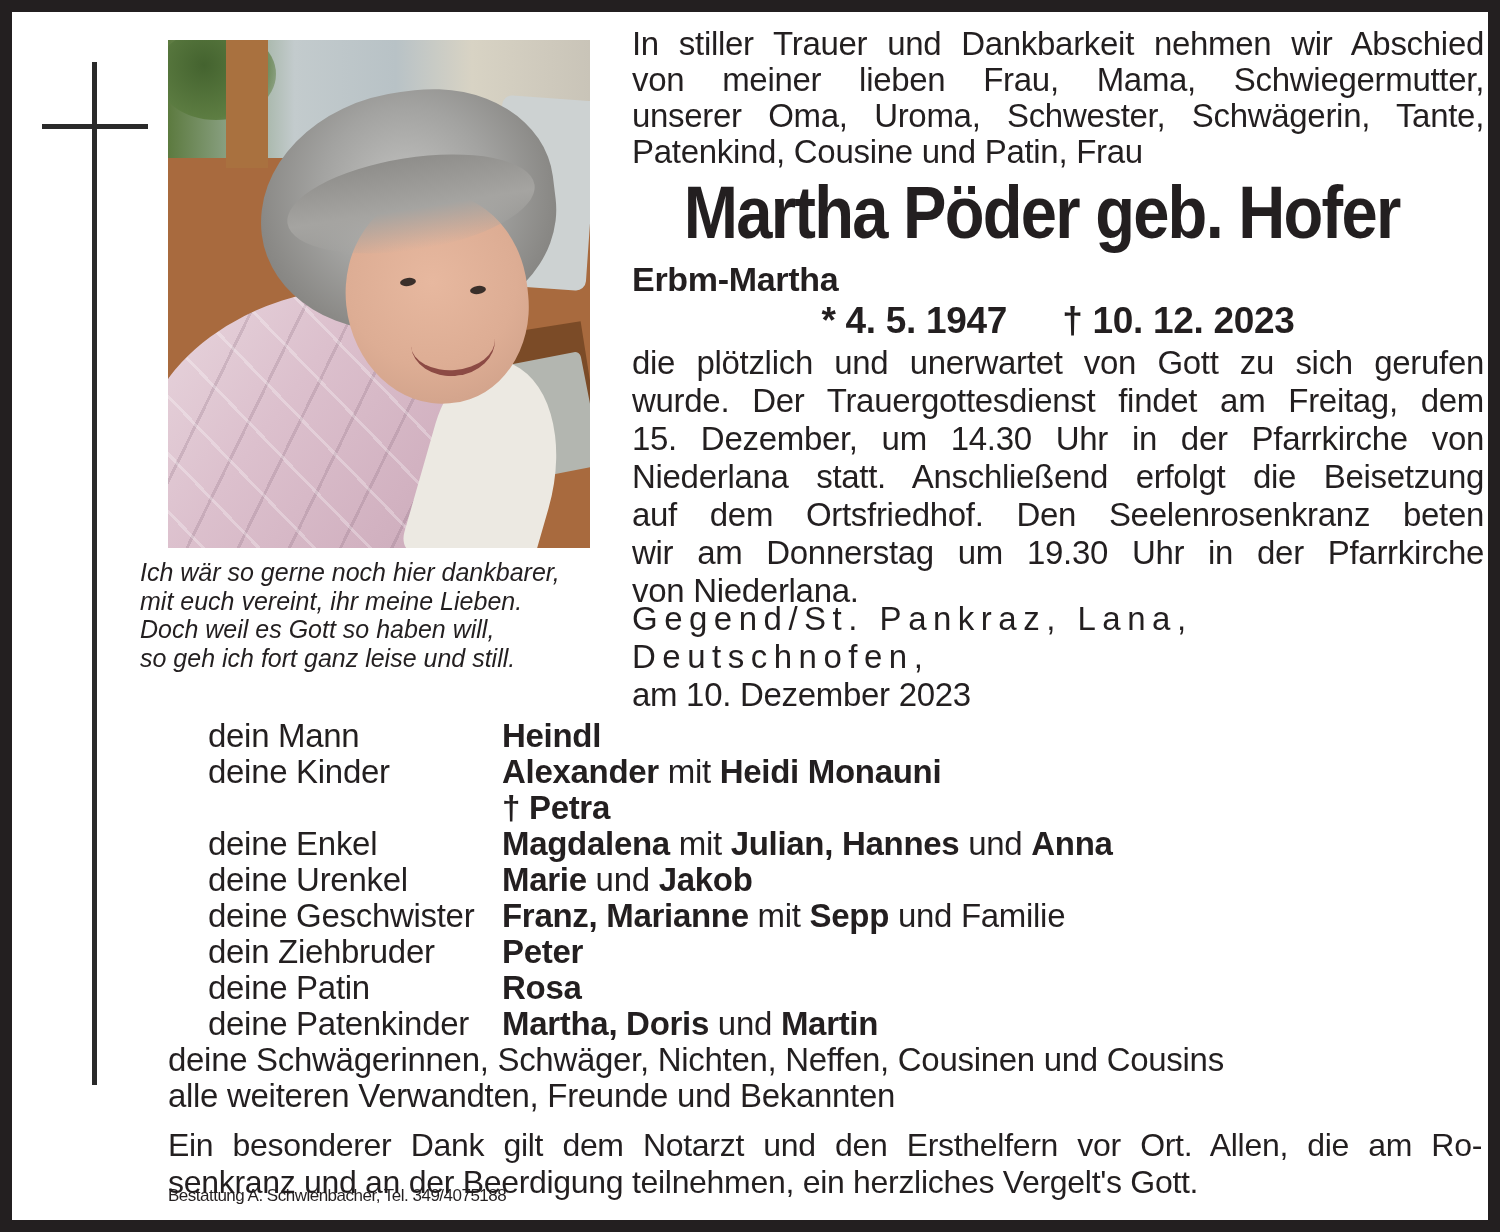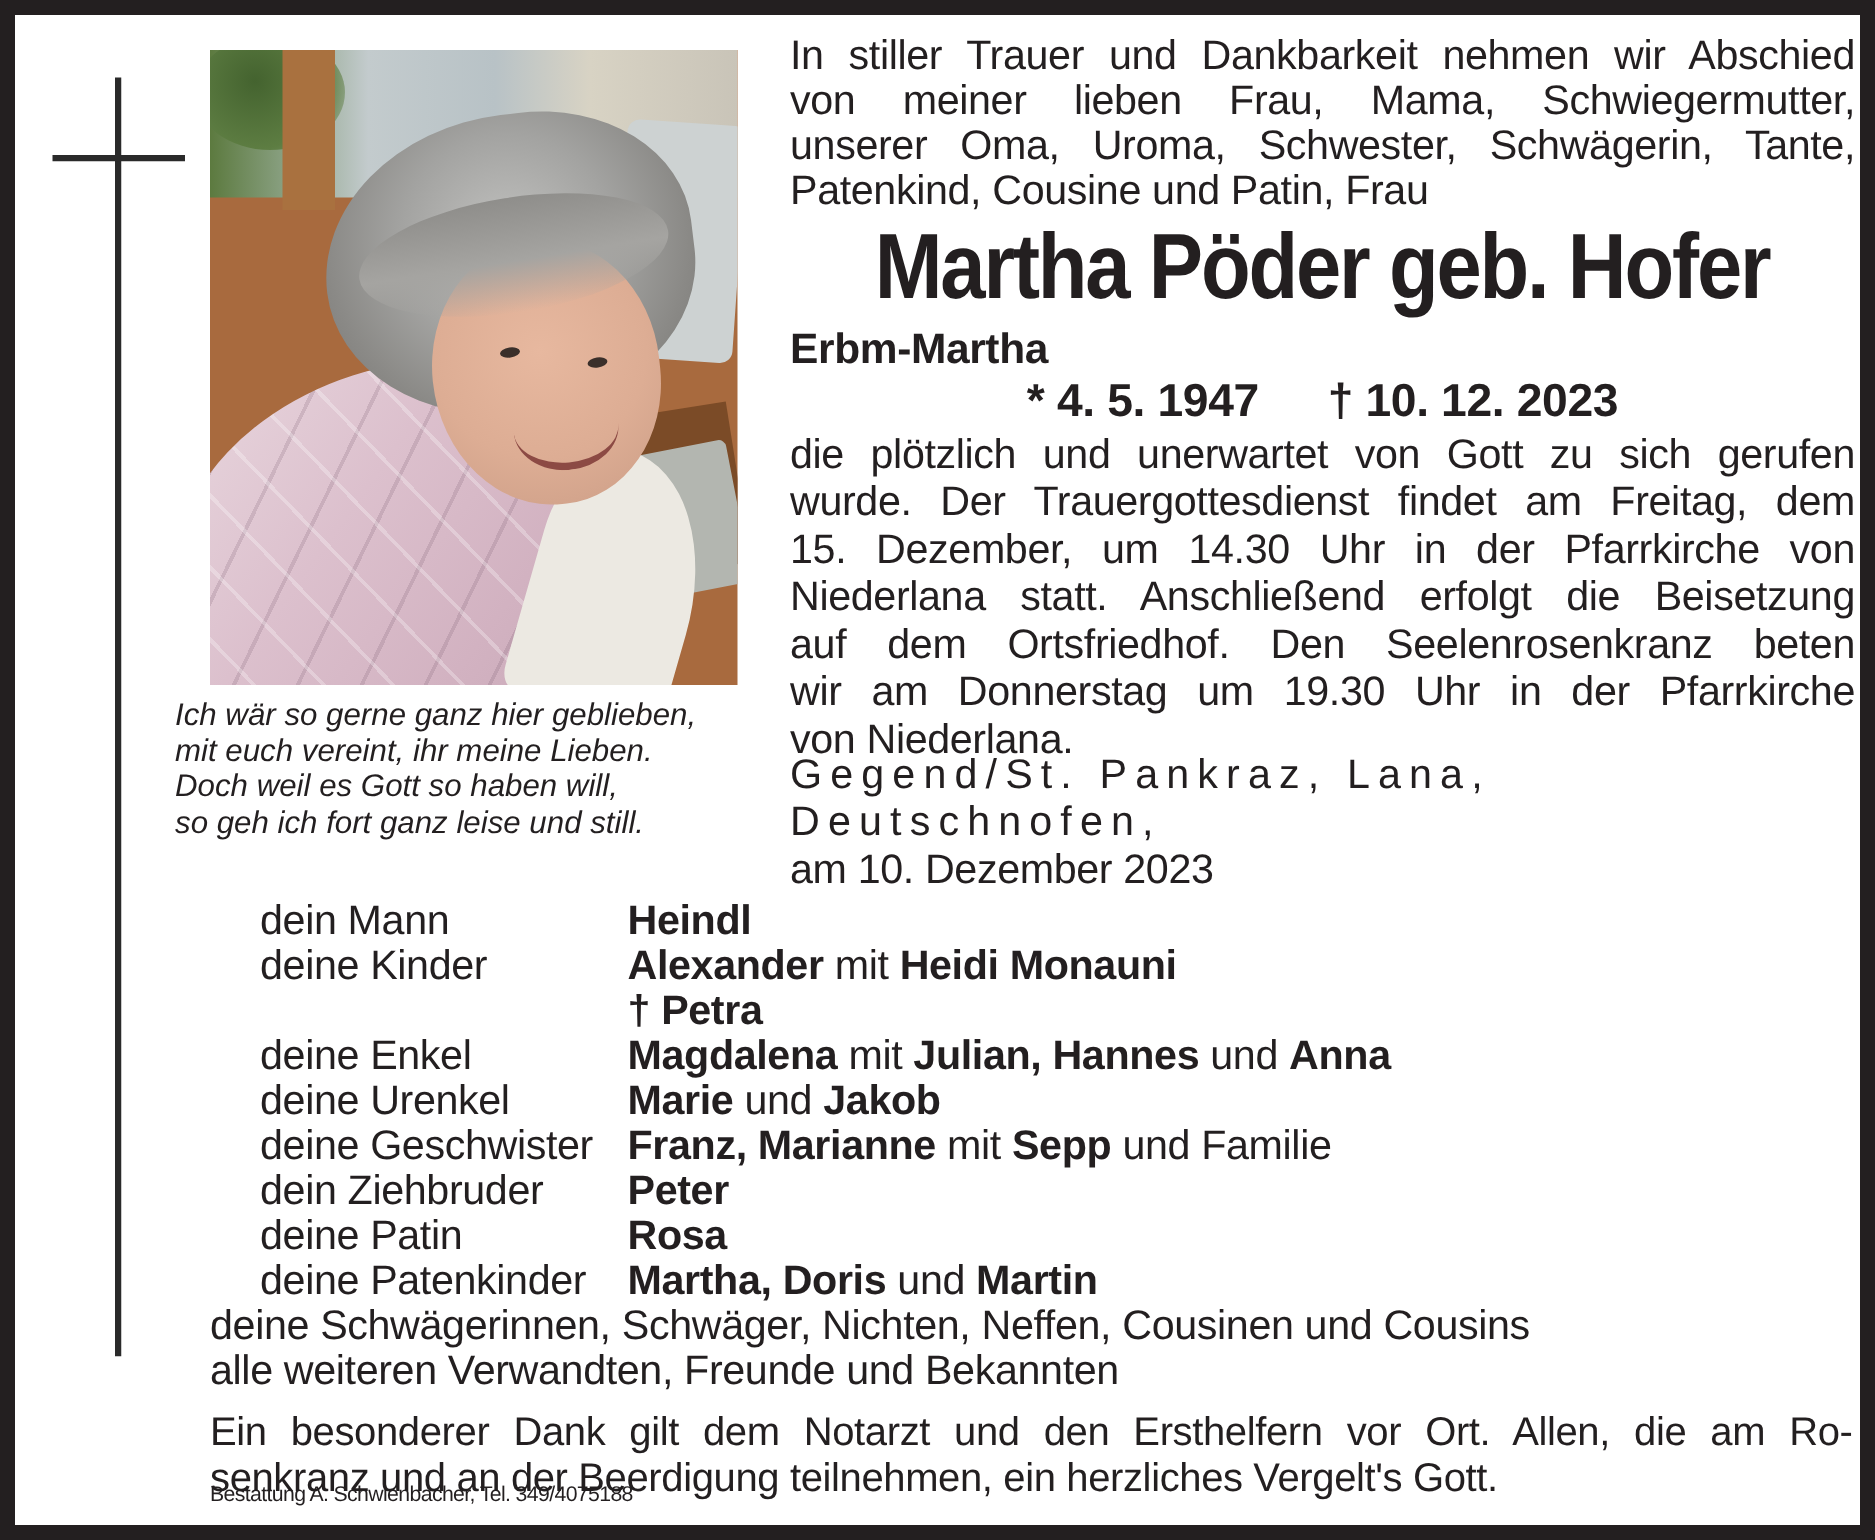--- a/index.html
+++ b/index.html
@@ -41,21 +41,21 @@
   .ph-eye-r{left:302px;top:246px;width:16px;height:8px;background:#3a2f2a;border-radius:50%;transform:rotate(-8deg);}
   .ph-mouth{left:244px;top:296px;width:84px;height:34px;border-bottom:6px solid #8c4a44;
     border-radius:0 0 60% 60%/0 0 100% 100%;transform:rotate(-5deg);}
   
   .txt{position:absolute;letter-spacing:-0.3px;}
   .poem{left:140px;top:558px;width:480px;text-align:center;
     font-style:italic;font-size:25px;line-height:28.5px;letter-spacing:0;}
   .intro{left:632px;top:26px;width:852px;font-size:33px;line-height:36px;}
   .jline{text-align:justify;text-align-last:justify;}
   .lline{text-align:left;}
-  .name{left:632px;top:170px;width:852px;height:84px;text-align:center;white-space:nowrap;}
+  .name{left:616px;top:170px;width:852px;height:84px;text-align:center;white-space:nowrap;}
   .name span{display:inline-block;font-size:74px;font-weight:700;letter-spacing:-2px;
     transform:scaleX(0.88);transform-origin:center;}
   .nickname{left:632px;top:260px;width:852px;text-align:left;font-size:34px;font-weight:700;}
   .dates{left:632px;top:300px;width:852px;text-align:center;font-size:37px;font-weight:700;}
   .dates .birth{margin-right:55px;}
   .announcement{left:632px;top:344px;width:852px;font-size:33px;line-height:38px;}
   .place{left:632px;top:600px;width:852px;font-size:33px;line-height:38px;}
   .place .sp1{letter-spacing:6.5px;}
   .rem-heading{left:168px;top:682px;width:700px;font-size:33px;}
   .rem-rows{left:168px;top:718px;width:1240px;font-size:33px;line-height:36px;}
@@ -90,21 +90,21 @@
     <div class="ph-collar"></div>
     <div class="ph-hair"></div>
     <div class="ph-face"></div>
     <div class="ph-fringe"></div>
     <div class="ph-eye-l"></div>
     <div class="ph-eye-r"></div>
     <div class="ph-mouth"></div>
   </div>
 
   <div class="txt poem">
-      <div class="lline">Ich wär so gerne ganz hier geblieben,</div>
+      <div class="lline">Ich wär so gerne noch hier dankbarer,</div>
       <div class="lline">mit euch vereint, ihr meine Lieben.</div>
       <div class="lline">Doch weil es Gott so haben will,</div>
       <div class="lline">so geh ich fort ganz leise und still.</div>
     </div>
 
   <div class="txt intro">
       <div class="jline">In stiller Trauer und Dankbarkeit nehmen wir Abschied</div>
       <div class="jline">von meiner lieben Frau, Mama, Schwiegermutter,</div>
       <div class="jline">unserer Oma, Uroma, Schwester, Schwägerin, Tante,</div>
       <div class="lline">Patenkind, Cousine und Patin, Frau</div>

